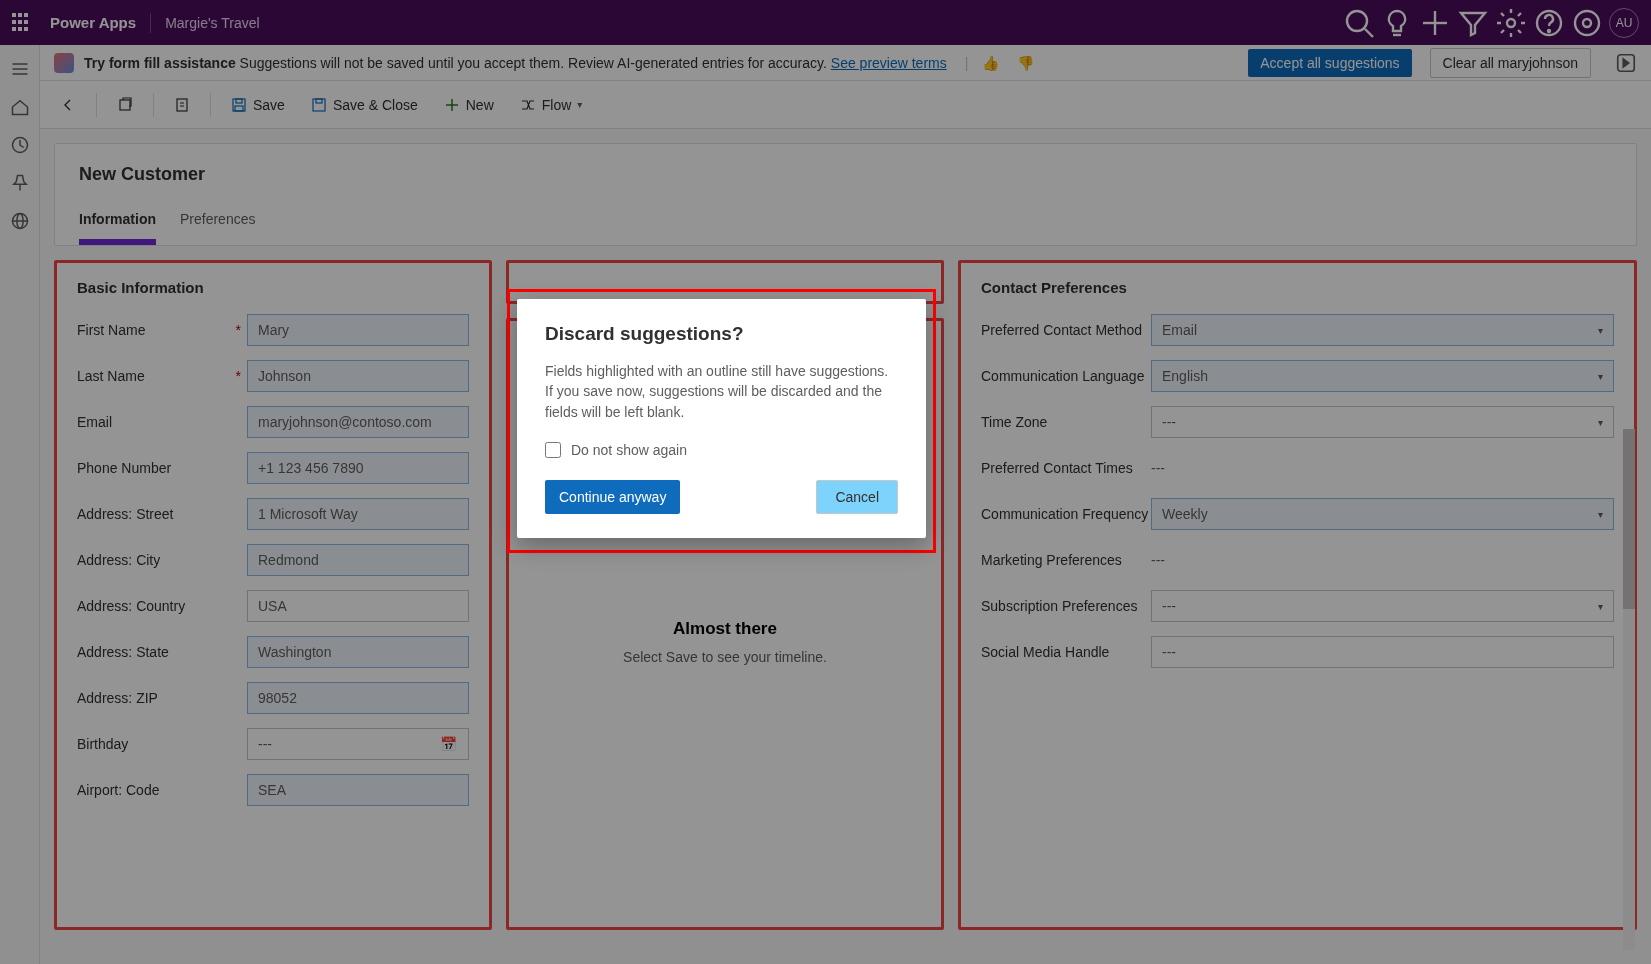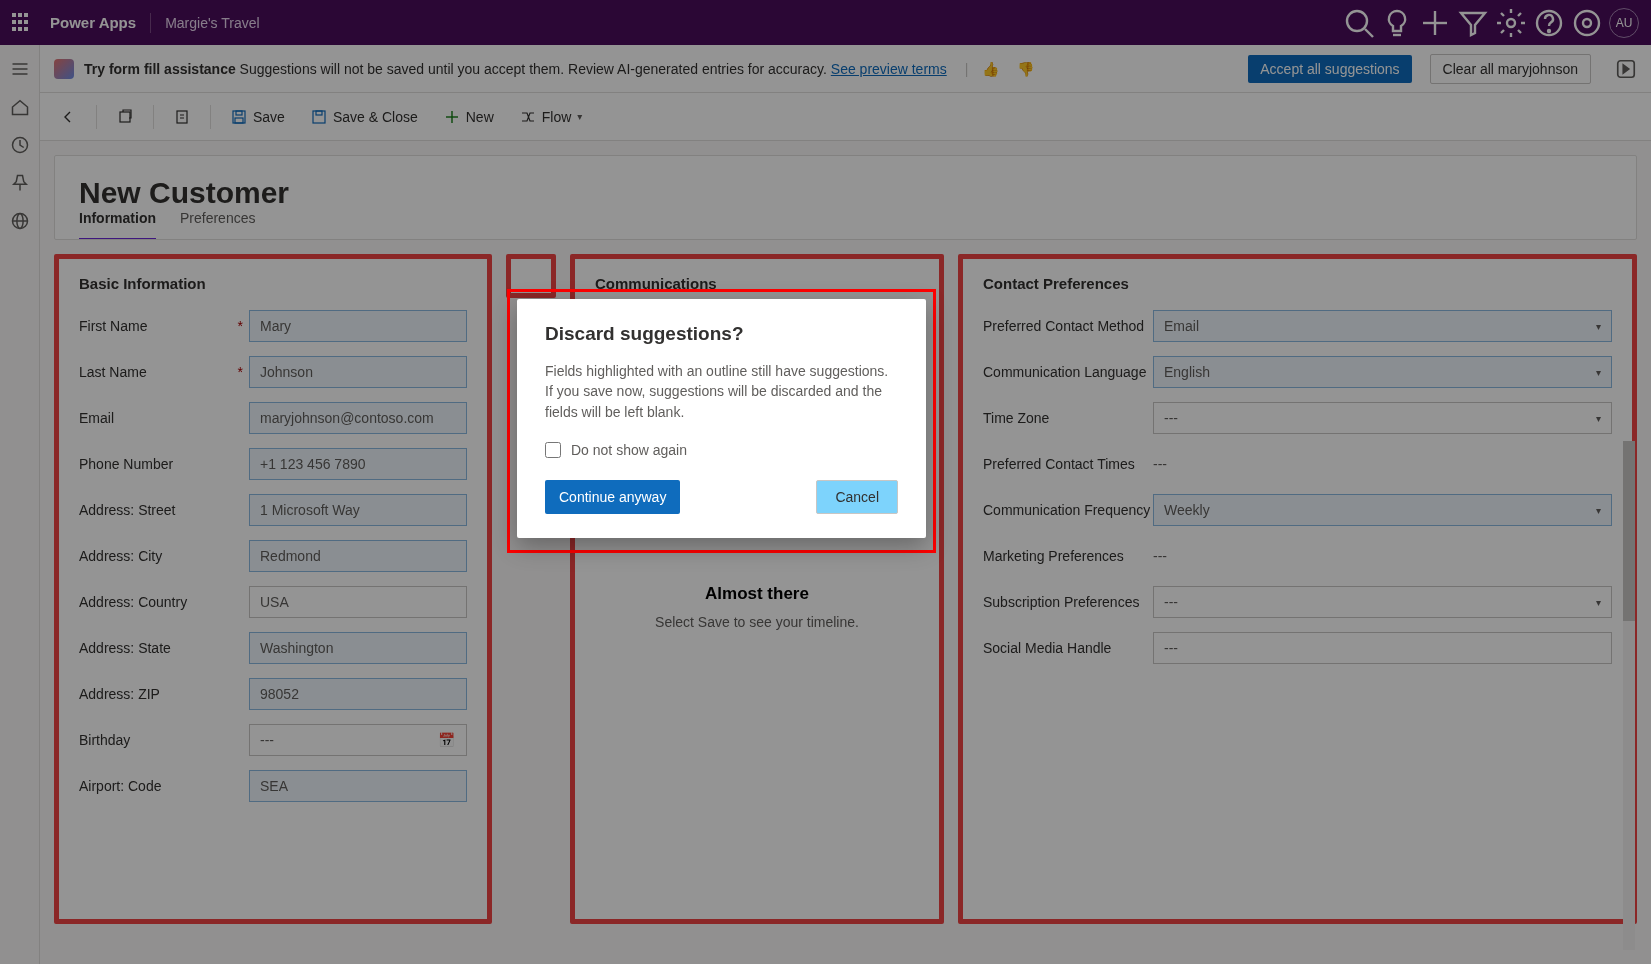--- a/index.html
+++ b/index.html
@@ -17,47 +17,47 @@
 .topbar .avatar { width: 30px; height: 30px; border-radius: 50%; border: 1px solid #a786b3; display: flex; align-items: center; justify-content: center; font-size: 12px; margin-left: 6px; }
 
 
 .shell { display: flex; height: calc(100% - 45px); }
 .leftrail { width: 40px; background: #faf9f8; border-right: 1px solid #e1dfdd; display: flex; flex-direction: column; align-items: center; padding-top: 14px; gap: 18px; }
 .leftrail .ricon { width: 20px; height: 20px; color: #605e5c; display:flex; align-items:center; justify-content:center; }
 
 .main { flex: 1; display: flex; flex-direction: column; position: relative; }
 
 
-.banner { height: 48px; background: #fff; border-bottom: 1px solid #e1dfdd; display: flex; align-items: center; padding: 0 14px; gap: 10px; font-size: 14px; color: #323130; }
+.banner { height: 36px; background: #fff; border-bottom: 1px solid #e1dfdd; display: flex; align-items: center; padding: 0 14px; gap: 10px; font-size: 14px; color: #323130; }
 .banner .copilot-icon { width: 20px; height: 20px; border-radius: 4px; background: linear-gradient(135deg,#e7746f,#6c8ee8); }
 .banner .link { color: #0f6cbd; text-decoration: underline; cursor: pointer; }
 .banner .bspacer { flex: 1; }
 .banner .thumb { color: #605e5c; cursor:pointer; padding:0 4px; }
 .banner .btn-primary { background: #0f6cbd; color: #ffffff; border: none; padding: 6px 12px; font-size: 14px; border-radius: 2px; cursor: pointer; }
 .banner .btn-secondary { background: #fff; color: #323130; border: 1px solid #c8c6c4; padding: 6px 12px; border-radius: 2px; cursor: pointer; margin-left: 8px; font-size:14px; }
 .banner .copilot-side { width: 22px; height: 22px; margin-left: 14px; color: #605e5c; cursor:pointer; display:flex;align-items:center;justify-content:center; }
 
 
 .cmdbar { height: 48px; background: #fff; border-bottom: 1px solid #e1dfdd; display: flex; align-items: center; padding: 0 14px; gap: 14px; color: #323130; }
 .cmdbar .citem { display: flex; align-items: center; gap: 6px; padding: 4px 6px; cursor: pointer; font-size: 14px; }
 .cmdbar .vdiv { width: 1px; height: 24px; background: #e1dfdd; }
 .cmdbar svg { width: 16px; height: 16px; }
 
 
 .formwrap { flex: 1; background: #faf9f8; padding: 14px 14px 0 14px; overflow: hidden; position: relative; }
 .header-card { background: #fff; border: 1px solid #e1dfdd; border-radius: 2px; padding: 20px 24px 0 24px; }
-.header-card h1 { font-size: 30px; font-weight: 600; color: #323130; }
+.header-card h1 { font-size: 18px; font-weight: 600; color: #323130; margin-bottom: 26px; }
 .tabs { display: flex; gap: 24px; }
 .tab { padding-bottom: 12px; font-size: 14px; color: #605e5c; cursor: pointer; }
-.tab.active { color: #323130; font-weight: 600; border-bottom: 1px solid #6d28d9; }
+.tab.active { color: #323130; font-weight: 600; border-bottom: 6px solid #6d28d9; }
 
 .cols { display: flex; gap: 14px; margin-top: 14px; height: 670px; }
-.card { background: #fff; border: 5px solid #ef4444; border-radius: 2px; padding: 16px 20px; overflow-y: auto; }
+.card { background: #fff; border: 3px solid #ef4444; border-radius: 2px; padding: 16px 20px; overflow-y: auto; }
 .col1 { flex: 0 0 438px; }
-.col2 { flex: 0 0 438px; display:flex; flex-direction:row; gap:14px; }
+.col2 { flex: 0 0 438px; display:flex; flex-direction:column; gap:14px; }
 .col3 { flex: 1; }
 
 .section-title { font-size: 15px; font-weight: 600; color: #323130; margin-bottom: 18px; }
 .frow { display: flex; align-items: center; margin-bottom: 14px; }
 .frow label { flex: 0 0 170px; font-size: 14px; color: #323130; position: relative; }
 .frow label.required::after { content: "*"; color: #a80000; position: absolute; right: 6px; }
 .frow .field { flex: 1; height: 32px; border: 1px solid #8ab8e0; background: #eef5fb; padding: 0 10px; font-size: 14px; color: #605e5c; display:flex; align-items:center; }
 .frow .field.plain { border-color: #c8c6c4; background: #fff; }
 .frow .field.text-only { border: none; background: transparent; padding-left: 0; }
 .frow .sel { flex: 1; height: 32px; border: 1px solid #8ab8e0; background: #eef5fb; padding: 0 10px; font-size: 14px; color: #605e5c; display:flex; align-items:center; justify-content:space-between; }

